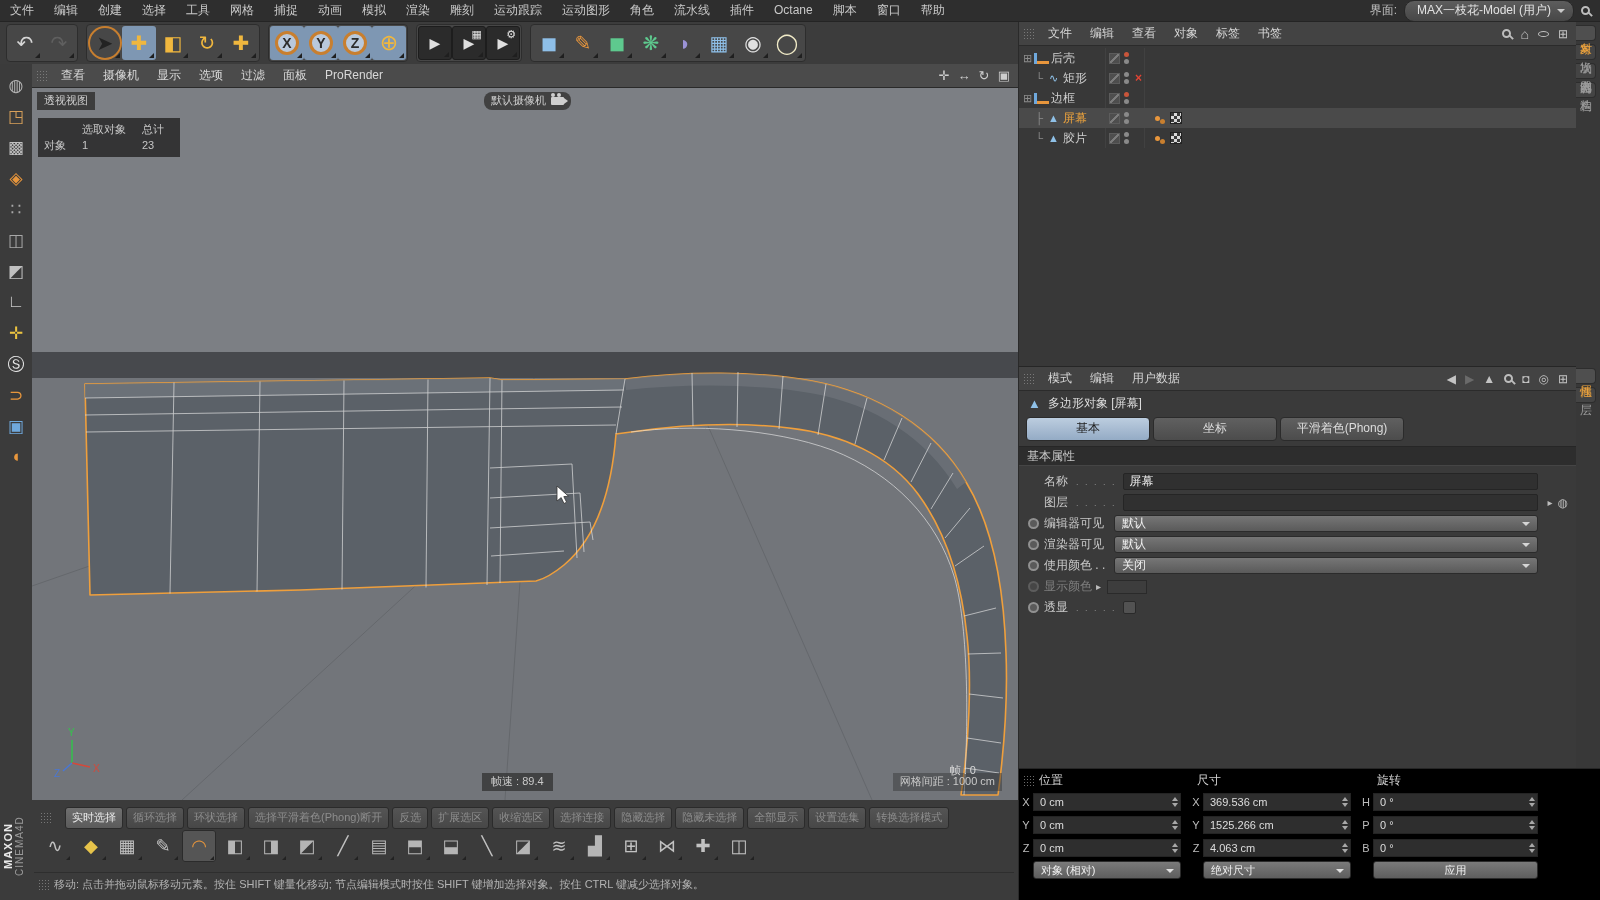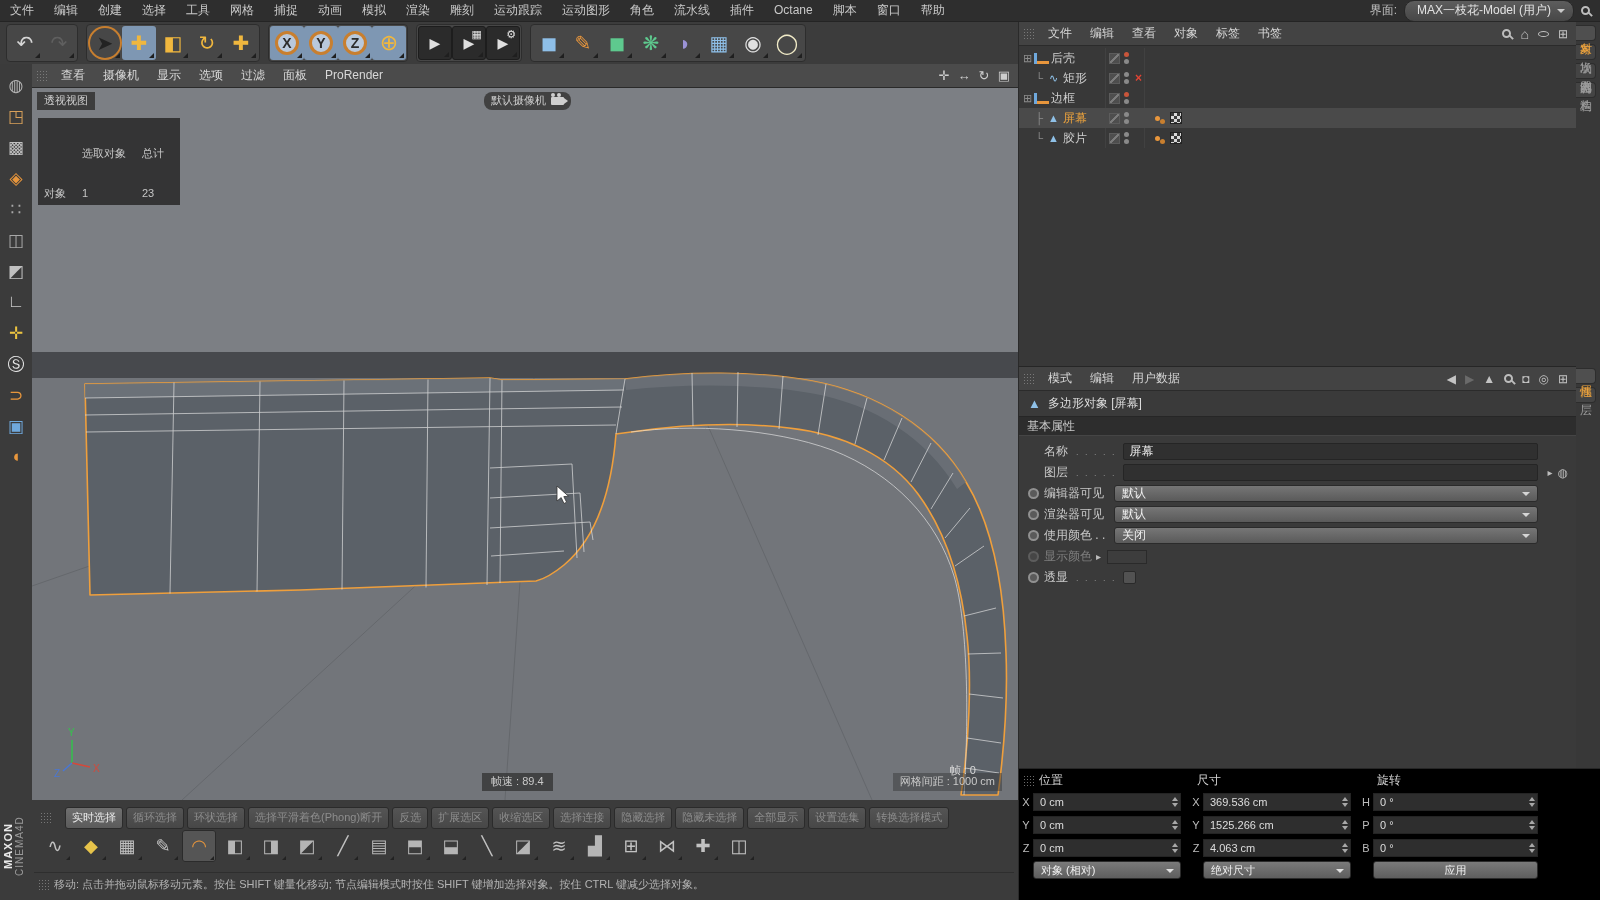--- a/index.html
+++ b/index.html
@@ -64,21 +64,21 @@
     font-size:11px; padding:1px 7px 2px; }
   .cam-label { position:absolute; top:4px; left:452px; background:#414141; color:#cdcdcd;
     font-size:11px; padding:1px 7px 2px; display:flex; align-items:center; gap:5px; border-radius:8px; }
   .i-cam { width:13px; height:8px; background:#cfcfcf; border-radius:1px; position:relative; display:inline-block; }
   .i-cam::before { content:''; position:absolute; top:-4px; left:0; width:4px; height:4px;
     border-radius:50%; background:#cfcfcf; box-shadow:6px 0 0 #cfcfcf; }
   .i-cam::after { content:''; position:absolute; right:-4px; top:1px;
     border-top:3px solid transparent; border-bottom:3px solid transparent; border-left:4px solid #cfcfcf; }
   .hud { position:absolute; top:30px; left:6px; background:rgba(42,42,42,.88);
     font-size:11px; color:#c6c6c6; padding:3px 8px 4px 6px; }
-  .hud .hr { display:grid; grid-template-columns:34px 56px 30px; gap:0 4px; line-height:16px;margin-top:24px; }
+  .hud .hr { display:grid; grid-template-columns:34px 56px 30px; gap:0 4px; line-height:16px; }
   .vp-fps { position:absolute; bottom:9px; left:450px; background:rgba(50,50,50,.75);
     padding:1px 9px 2px; font-size:11px; color:#c9c9c9; }
   .vp-grid { position:absolute; bottom:9px; right:16px; background:rgba(50,50,50,.45);
     padding:1px 7px 2px; font-size:11px; color:#c9c9c9; }
   .vp-frame { position:absolute; bottom:22px; right:42px; font-size:11px; color:#d8d8d8; }
   
   .bottombar { position:absolute; left:32px; top:800px; width:986px; height:100px; background:#3b3b3b; }
   .selrow { position:absolute; top:7px; left:4px; display:flex; gap:9px; align-items:center; font-size:11px; }
   .selbtn { background:linear-gradient(#545454,#474747); border:1px solid #2b2b2b; border-radius:3px;
     padding:2px 6px 3px; color:#8d8d8d; white-space:nowrap; }
@@ -531,20 +531,26 @@
         <span class="i-mag"></span>
         <span>◘</span>
         <span>◎</span>
         <span>⊞</span>
       </span>
     </div>
     <div class="am-title">
       <span class="poly-ic">▲</span>
       <span>多边形对象 [屏幕]</span>
     </div>
+    <div class="am-tabs">
+
+    <span class="atab on">基本</span>
+        <span class="atab ">坐标</span>
+        <span class="atab ">平滑着色(Phong)</span>
+      </div>
     <div class="am-section">基本属性</div>
     <div class="am-rows">
       <div class="arow">
         <span class="kf-sp"></span>
         <span class="alabel">名称</span>
         <span class="adots">. . . . .</span>
         <span class="tfield">屏幕</span>
       </div>
       <div class="arow" style="position:relative">
         <span class="kf-sp"></span>

